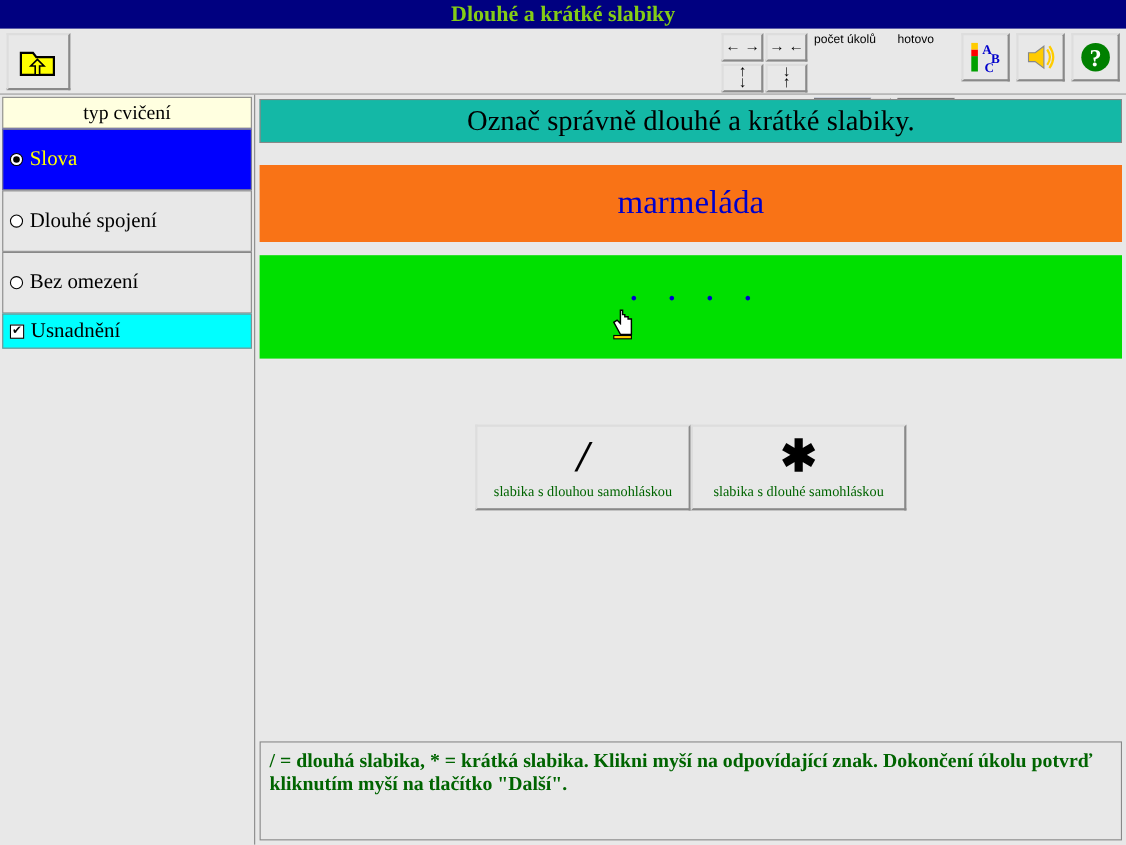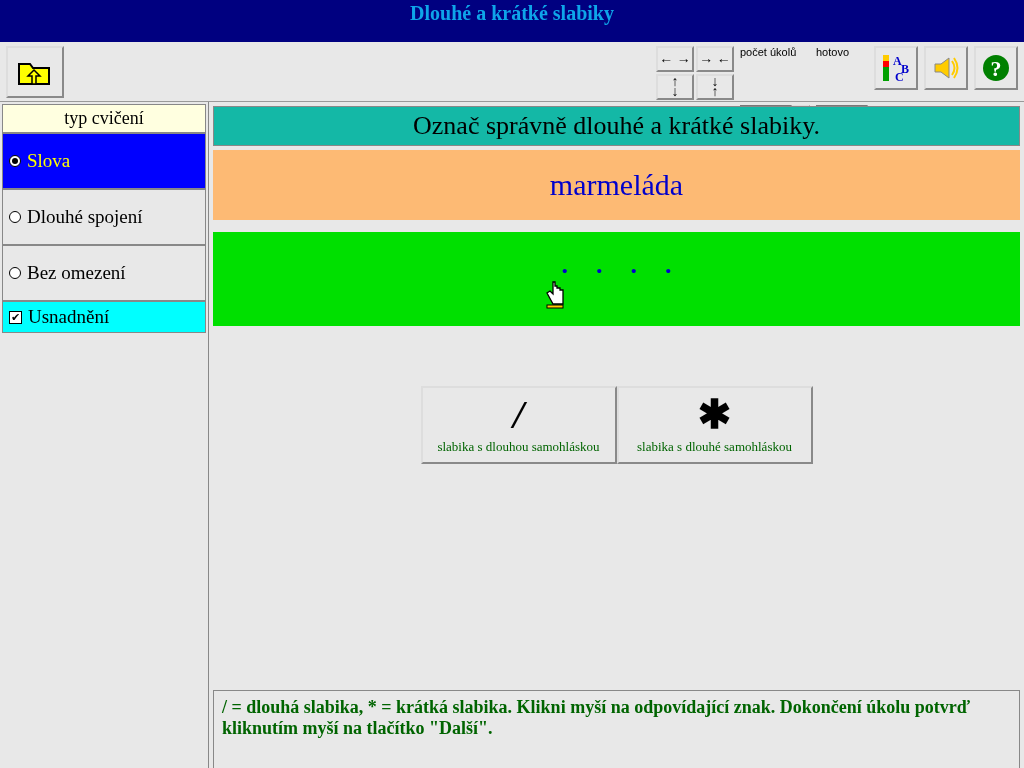--- a/index.html
+++ b/index.html
@@ -5,25 +5,25 @@
   * { box-sizing: border-box; margin: 0; padding: 0; }
   body {
     font-family: "Times New Roman", serif;
     background: #e8e8e8;
     width: 1024px;
     height: 768px;
     overflow: hidden;
   }
   .titlebar {
     background: #000080;
-    color: #0ea5e9;
+    color: #84cc16;
     text-align: center;
     font-weight: bold;
     font-size: 20px;
-    height: 42px;
+    height: 26px;
     line-height: 26px;
   }
   .toolbar-row {
     height: 60px;
     border-bottom: 1px solid #999;
     position: relative;
   }
   .btn3d {
     border: 2px outset #ddd;
     background: #e8e8e8;
@@ -100,21 +100,21 @@
   }
   .icon-btn {
     width: 44px; height: 44px;
     margin-left: 4px;
   }
   .layout {
     display: flex;
     height: calc(768px - 26px - 60px);
   }
   .sidebar {
-    width: 209px;
+    width: 232px;
     border-right: 1px solid #888;
     padding: 2px;
   }
   .sidebar-title {
     text-align: center;
     background: #ffffe0;
     border: 1px solid #888;
     font-size: 18px;
     padding: 3px 0;
   }
@@ -175,26 +175,26 @@
     flex-direction: column;
   }
   .instruction {
     background: #14b8a6;
     border: 1px solid #888;
     text-align: center;
     font-size: 26px;
     padding: 4px 0;
   }
   .word-bar {
-    background: #fdba74;
+    background: #f97316;
     color: #0000cc;
     text-align: center;
     font-size: 30px;
     padding: 18px 0;
-    margin-top: 4px;
+    margin-top: 20px;
     font-family: Liberation Serif, serif;
   }
   .answer-area {
     background: #00e000;
     height: 94px;
     margin-top: 12px;
     position: relative;
     display: flex;
     justify-content: center;
   }

